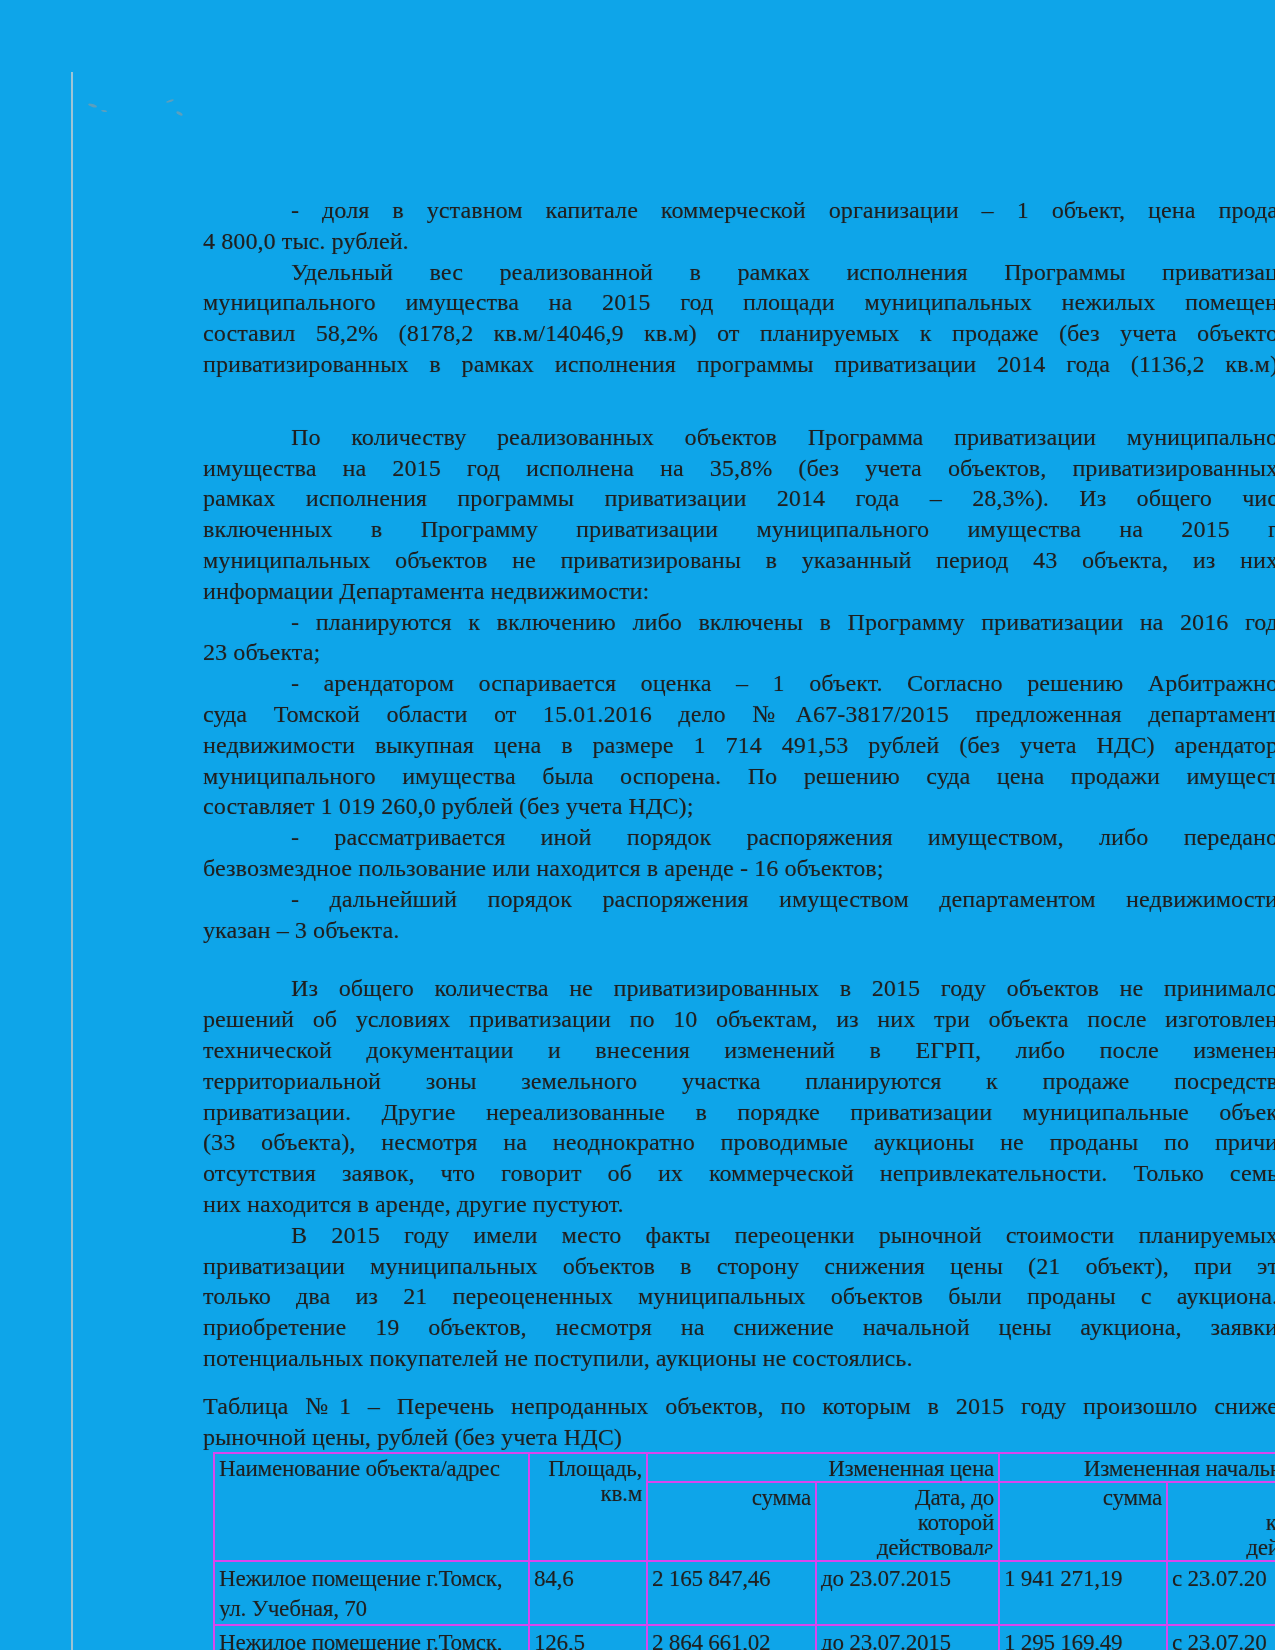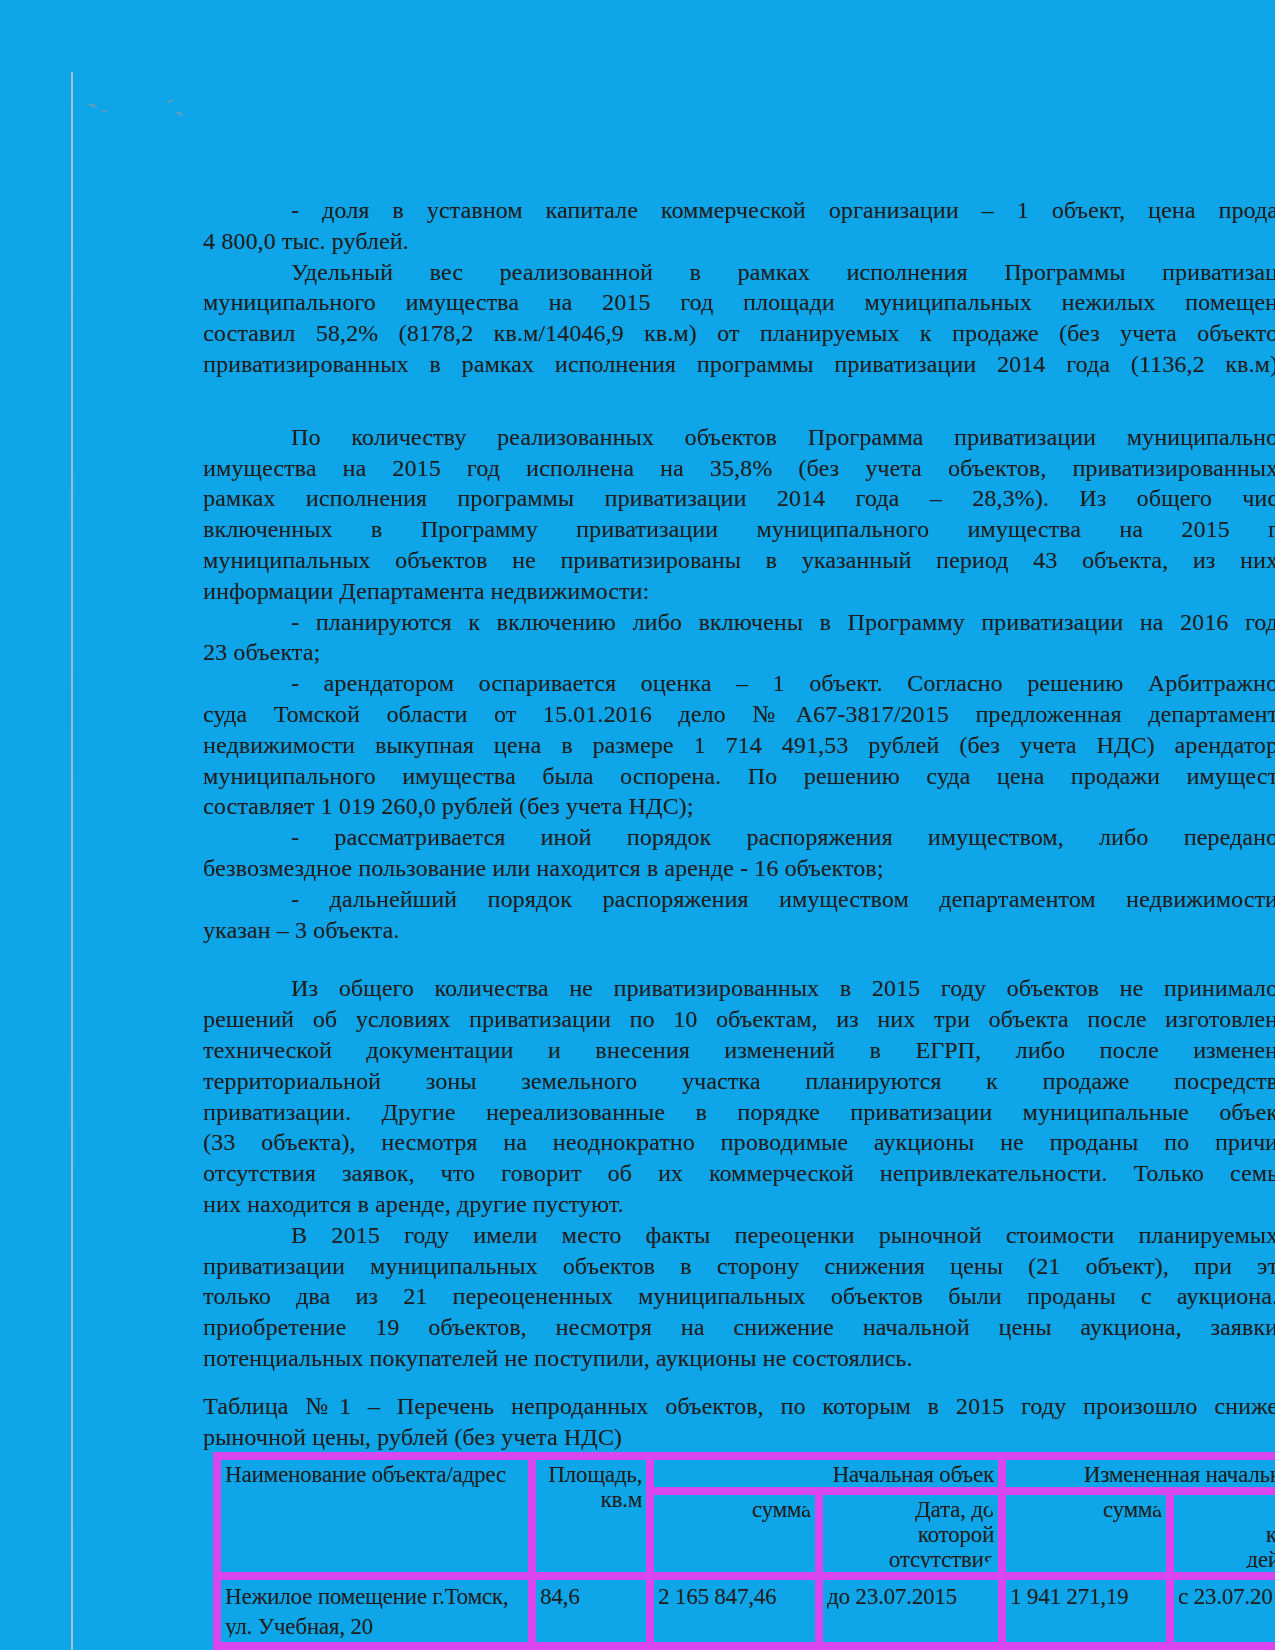--- a/index.html
+++ b/index.html
@@ -32,21 +32,21 @@
   .line.indent{text-indent:88px;}
 
   
   table.price{
     position:absolute;left:213px;top:1452px;width:1133px;
     border-collapse:collapse;table-layout:fixed;
     font-size:23px;letter-spacing:-0.2px;
     text-shadow:0.3px 0.3px 0.7px rgba(45,45,45,.4);
   }
   table.price th,table.price td{
-    border:8px solid #d946ef;vertical-align:top;font-weight:normal;
+    border:2px solid #d946ef;vertical-align:top;font-weight:normal;
     padding:2px 4px 0 4px;overflow:hidden;
   }
   table.price thead th{text-align:right;line-height:25px;}
   table.price .grp{height:24px;}
   table.price .sub th{height:73px;border-radius:29px;}
   table.price td{line-height:30px;white-space:nowrap;}
   table.price tr.r1 td{height:52px;}
   table.price tr.r2 td{height:70px;}
   td.c-name{padding-left:12px;border-radius:16px;}
   td.c-area{padding-left:12px;margin-top:48px;}
@@ -129,43 +129,43 @@
     </colgroup>
     <thead>
       <tr class="grp">
         <th rowspan="2" class="h-name">
           <span>Наименование объекта/адрес</span>
         </th>
         <th rowspan="2" class="h-area">
           <span class="cl">Площадь,</span>
           <span class="cl">кв.м</span>
         </th>
-        <th colspan="2">Начальная объек</th>
+        <th colspan="2">Измененная цена</th>
         <th colspan="2">Измененная начальная цен</th>
       </tr>
       <tr class="sub">
         <th>сумма</th>
         <th>
             <span class="cl">Дата, до</span>
             <span class="cl">которой</span>
-            <span class="cl">отсутствия</span>
+            <span class="cl">действовала</span>
           </th>
         <th>сумма</th>
         <th>
             <span class="cl">Дата, с</span>
             <span class="cl">которой</span>
             <span class="cl">действова</span>
           </th>
       </tr>
     </thead>
     <tbody>
         <tr class="r1">
           <td class="c-name">
             <span class="cl">Нежилое помещение г.Томск,</span>
-            <span class="cl">ул. Учебная, 20</span>
+            <span class="cl">ул. Учебная, 70</span>
           </td>
           <td class="c-area">84,6</td>
           <td class="c-isum">2 165 847,46</td>
           <td class="c-idate">до 23.07.2015</td>
           <td class="c-csum">1 941 271,19</td>
           <td class="c-cdate">с 23.07.20</td>
         </tr>
         <tr class="r2">
           <td class="c-name">
             <span class="cl">Нежилое помещение г.Томск,</span>

